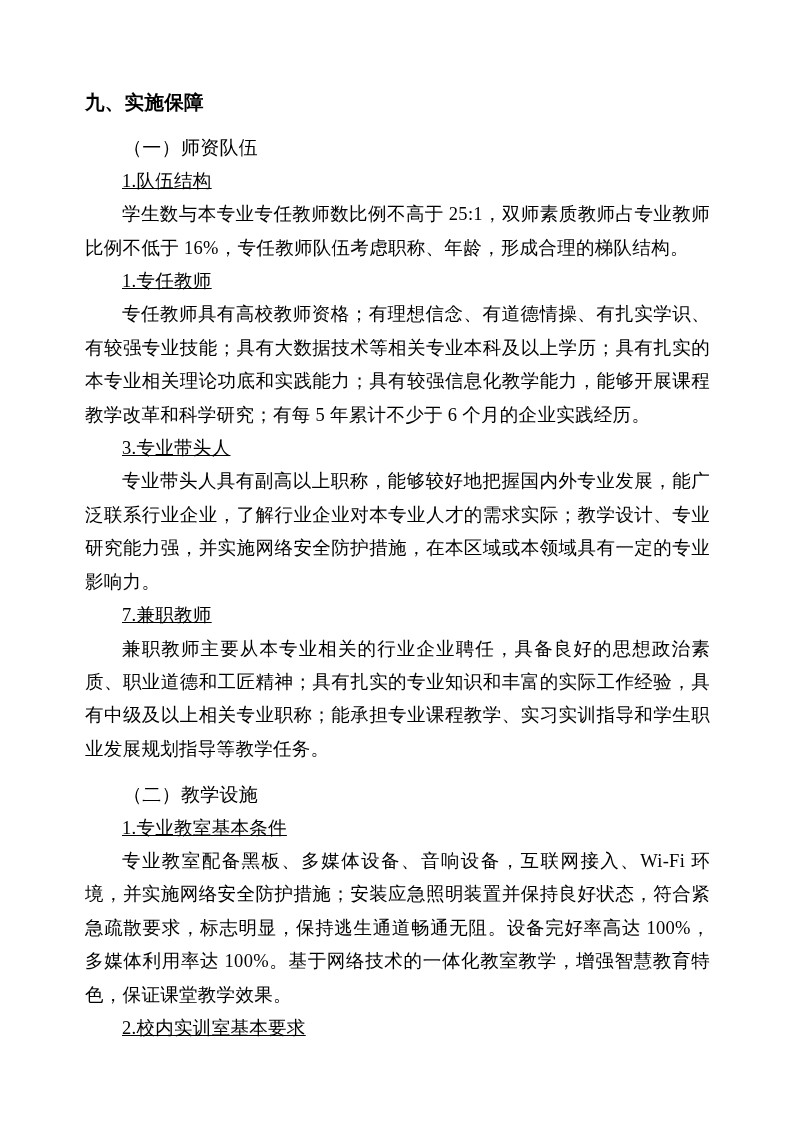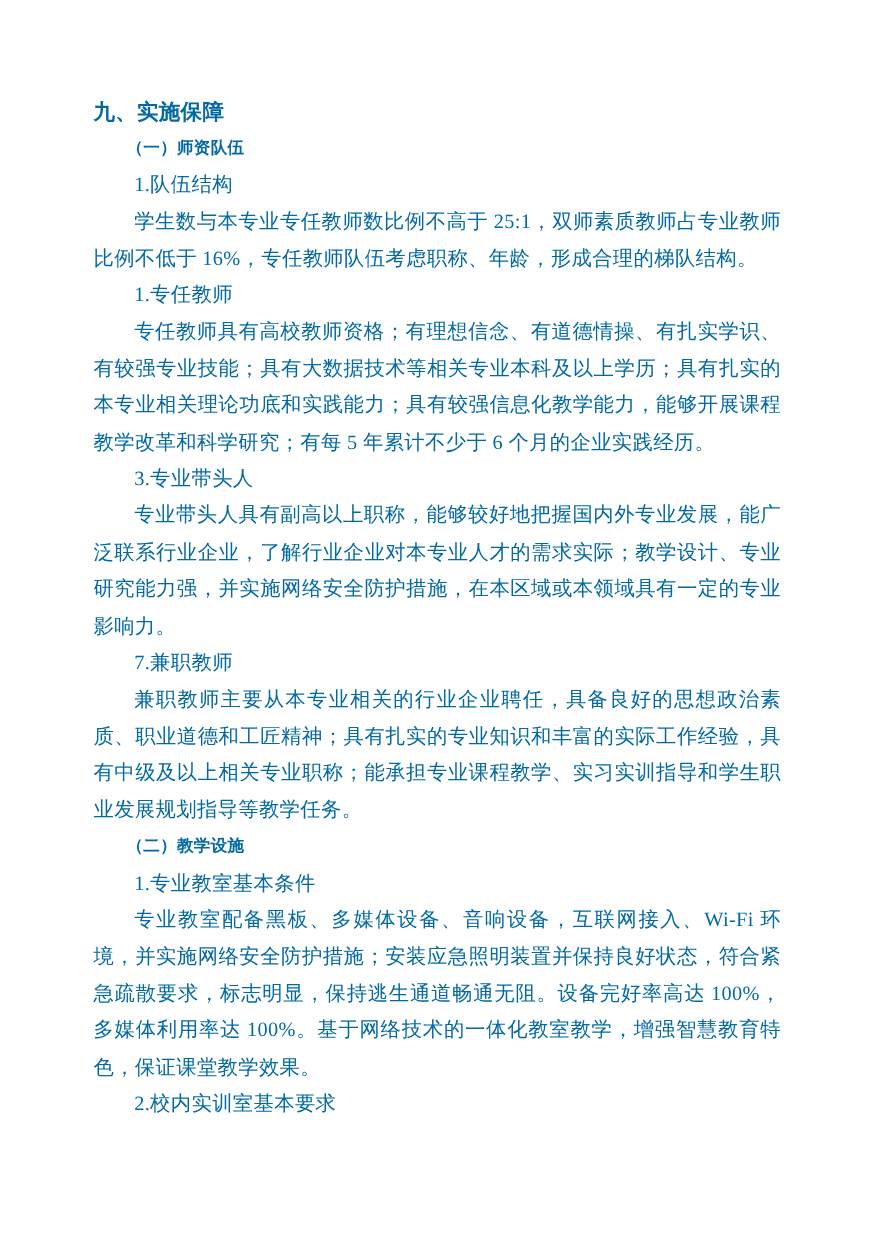--- a/index.html
+++ b/index.html
@@ -7,21 +7,21 @@
     padding: 0;
     background: #ffffff;
   }
   .page {
     position: relative;
     width: 793px;
     height: 1122px;
     background: #ffffff;
     overflow: hidden;
     font-family: "Liberation Serif", "DejaVu Serif", serif;
-    color: #0369a1;
+    color: #000000;
     border-radius: 13px;
   }
   .content {
     position: absolute;
     left: 85px;
     right: 83px;
     top: 86px;
     font-size: 18.5px;
     line-height: 33.4px;
     letter-spacing: 0.3px;
@@ -29,27 +29,29 @@
   .blk {
     margin: 0;
     padding: 0;
   }
   .h1 {
     font-weight: 700;
     font-size: 19.5px;
     text-indent: 0;
   }
   .h2 {
-    font-weight: 700;
-    font-size: 15px;
+    font-weight: 400;
+    font-size: 19px;
     text-indent: 2em;
+    margin-top: 12px;
   }
   .h3 {
     font-weight: 400;
     text-indent: 2em;
+    text-decoration: underline;
   }
   .para {
     font-weight: 400;
     text-indent: 2em;
     text-align: justify;
     text-justify: inter-ideograph;
   }
 </style>
 </head>
 <body>

